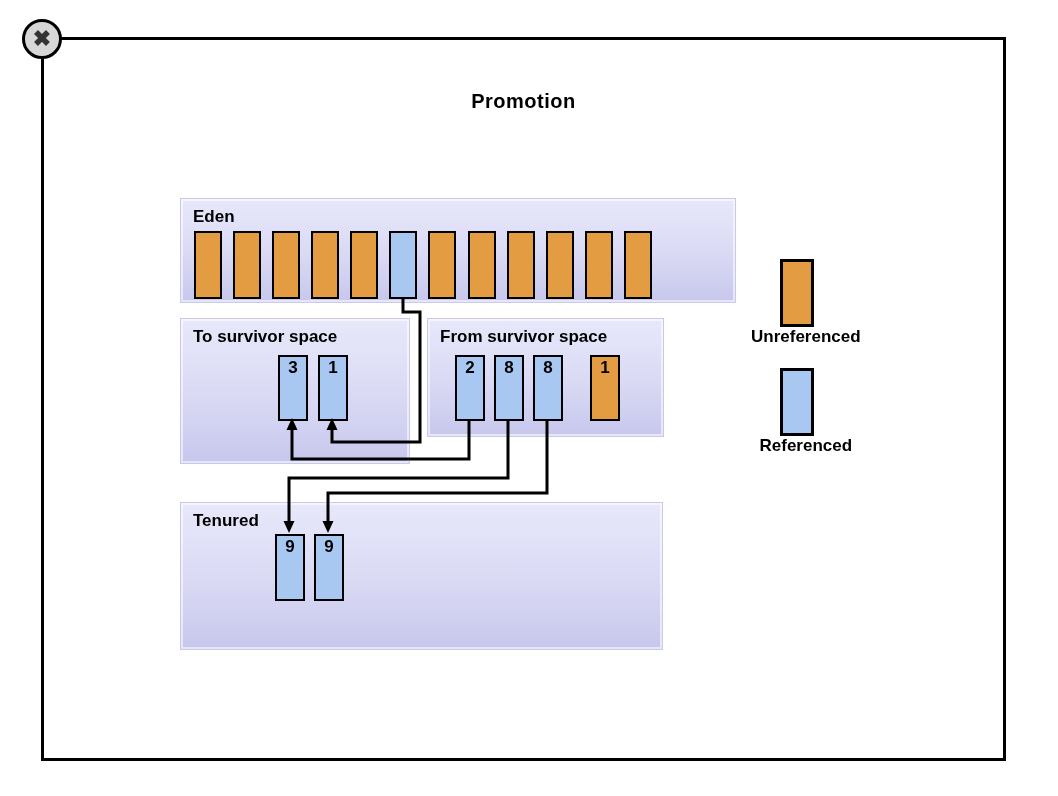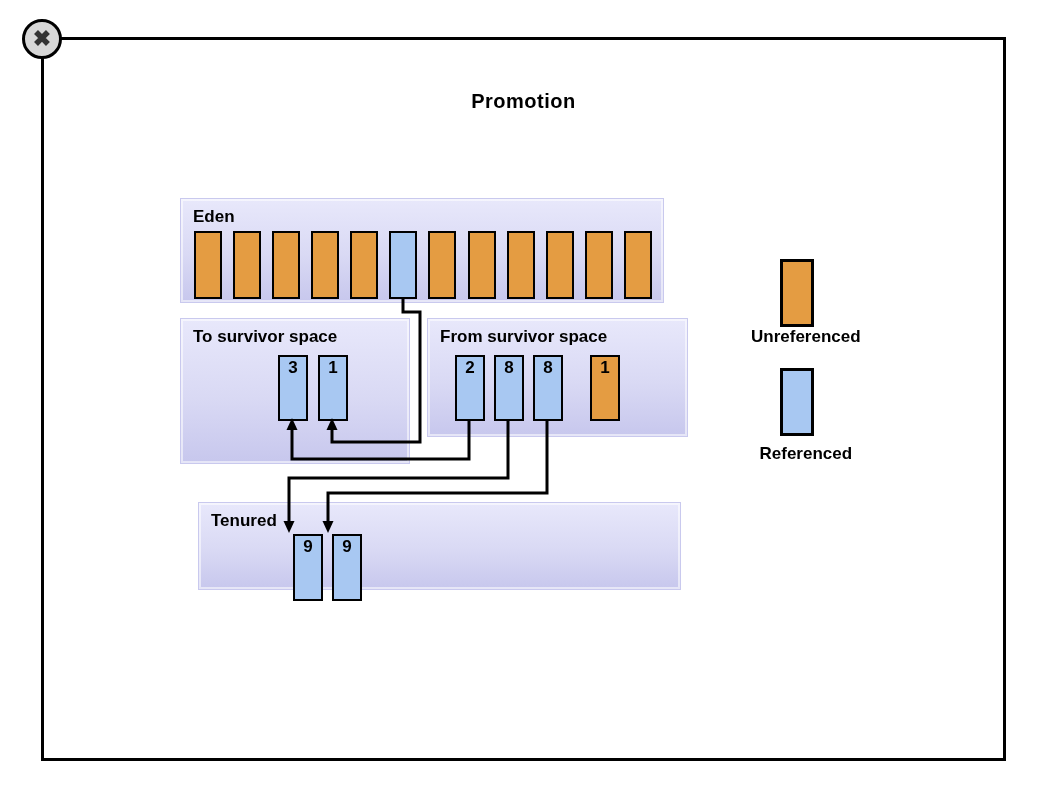--- a/index.html
+++ b/index.html
@@ -10,44 +10,44 @@
   .close-btn{position:absolute;left:22px;top:19px;width:40px;height:40px;border-radius:50%;
          background:#d7d7d7;border:3px solid #000;box-sizing:border-box;z-index:30;
          display:flex;align-items:center;justify-content:center;cursor:pointer;}
   .close-btn .glyph{font-size:22px;font-weight:bold;color:#333;line-height:1;}
   .title{position:absolute;left:41px;top:90px;width:965px;text-align:center;
          font-size:20px;font-weight:bold;color:#000;letter-spacing:0.5px;}
   .panel{position:absolute;box-sizing:border-box;
          background:linear-gradient(180deg, var(--panel-top,#E8E8FB) 0%, #d9d9f4 55%, var(--panel-bottom,#C7C7ED) 100%);
          border:1px solid #c9c9ee;
          box-shadow:inset 0 0 0 2px rgba(255,255,255,0.55);}
-  .panel-eden{left:180px;top:198px;width:484px;height:105px;}
+  .panel-eden{left:180px;top:198px;width:556px;height:105px;}
   .panel-to{left:180px;top:318px;width:230px;height:146px;}
-  .panel-from{left:427px;top:318px;width:261px;height:119px;}
-  .panel-tenured{left:180px;top:502px;width:483px;height:88px;margin-left:18px;}
+  .panel-from{left:427px;top:318px;width:237px;height:119px;}
+  .panel-tenured{left:180px;top:502px;width:483px;height:148px;}
   .region-label{position:absolute;left:12px;top:8px;font-size:17px;font-weight:bold;color:#000;white-space:pre;}
   .blocks{position:absolute;display:flex;}
   .eden-blocks{left:13px;top:32px;width:458px;justify-content:space-between;}
   .to-blocks{left:97px;top:36px;gap:10px;}
   .from-blocks{left:27px;top:36px;gap:9px;}
   .from-blocks .block:last-child{margin-left:18px;}
   .tenured-blocks{left:94px;top:31px;gap:9px;}
   .block{box-sizing:border-box;border:2.5px solid #000;text-align:center;
          font-size:17px;font-weight:bold;color:#000;padding-top:1px;}
   .eden-blocks .block{width:28px;height:68px;}
   .to-blocks .block,.from-blocks .block{width:30px;height:66px;}
   .tenured-blocks .block{width:30px;height:67px;}
   .block.unreferenced{background:var(--unref,#E49C42);}
   .block.referenced{background:var(--ref,#A8C8F2);}
   .connectors{position:absolute;left:0;top:0;width:1058px;height:796px;pointer-events:none;z-index:20;}
   .connectors path{fill:none;stroke:#000;stroke-width:3px;}
   .connectors polygon{fill:#000;stroke:none;}
   .legend{position:absolute;left:733px;top:259px;}
   .legend-row{display:flex;align-items:center;flex-direction:column;}
-  .legend-row + .legend-row{margin-top:21px;gap:8px;}
+  .legend-row + .legend-row{margin-top:21px;}
   .swatch{width:34px;height:68px;box-sizing:border-box;border:3px solid #000;}
   .swatch.unreferenced{background:var(--unref,#E49C42);}
   .swatch.referenced{background:var(--ref,#A8C8F2);}
   .legend-label{margin-left:18px;font-size:17px;font-weight:bold;color:#000;}
 </style>
 </head>
 <body>
 
 <div class="stage">
 

